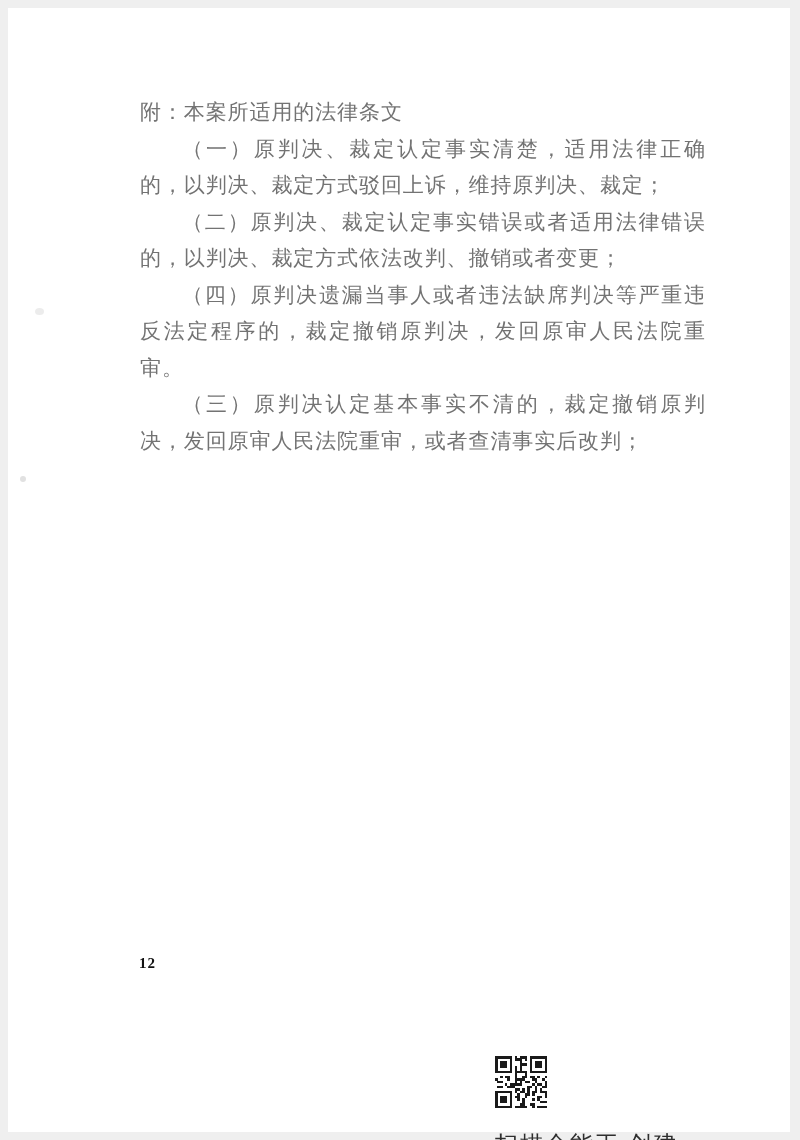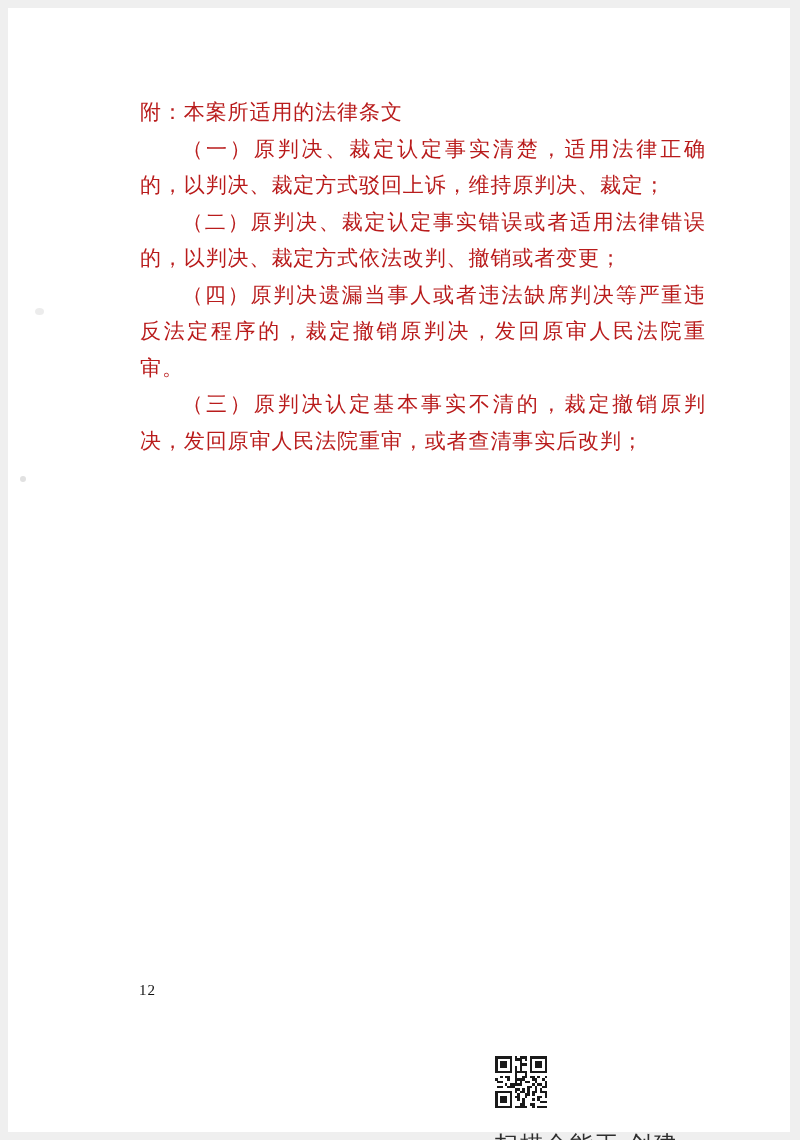--- a/index.html
+++ b/index.html
@@ -16,34 +16,33 @@
     width: 782px; height: 1124px;
     background: #ffffff;
   }
   .content {
     position: absolute;
     left: 132px; top: 86px;
     width: 566px;
     font-size: 21px;
     line-height: 36.5px;
     letter-spacing: 0.9px;
-    color: #b91c1c;
+    color: #737373;
     text-align: justify;
     font-family: "Liberation Serif", serif;
   }
   .heading { text-indent: 0; }
   .para { text-indent: 2em; }
   .page-number {
     position: absolute;
     left: 131px; top: 947px;
     font-size: 15px;
-    font-weight: normal;
+    font-weight: bold;
     color: #111111;
     letter-spacing: 1px;
-    margin-top: 27px;
   }
   .watermark {
     position: absolute;
     left: 487px; top: 1048px;
     display: flex;
     align-items: flex-start;
     gap: 21px;
     flex-direction: column;
   }
   .qr {

